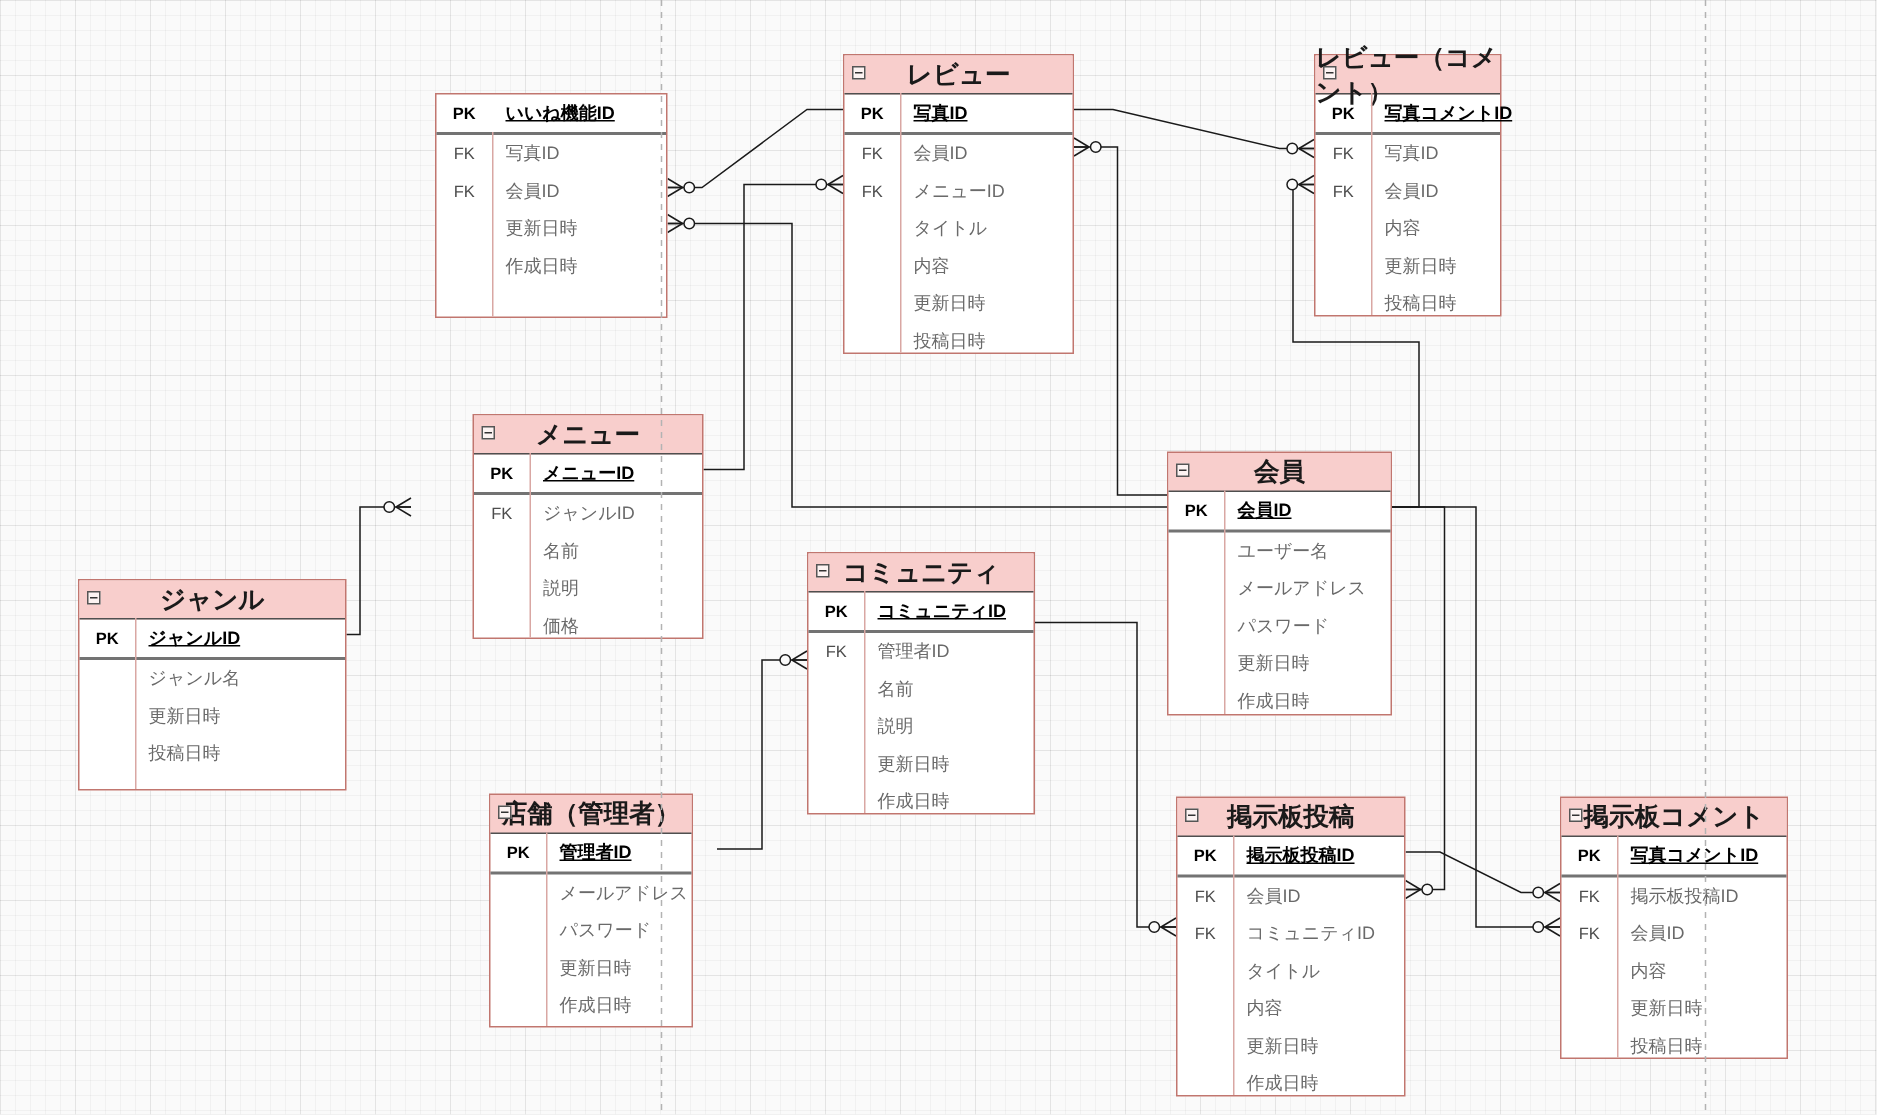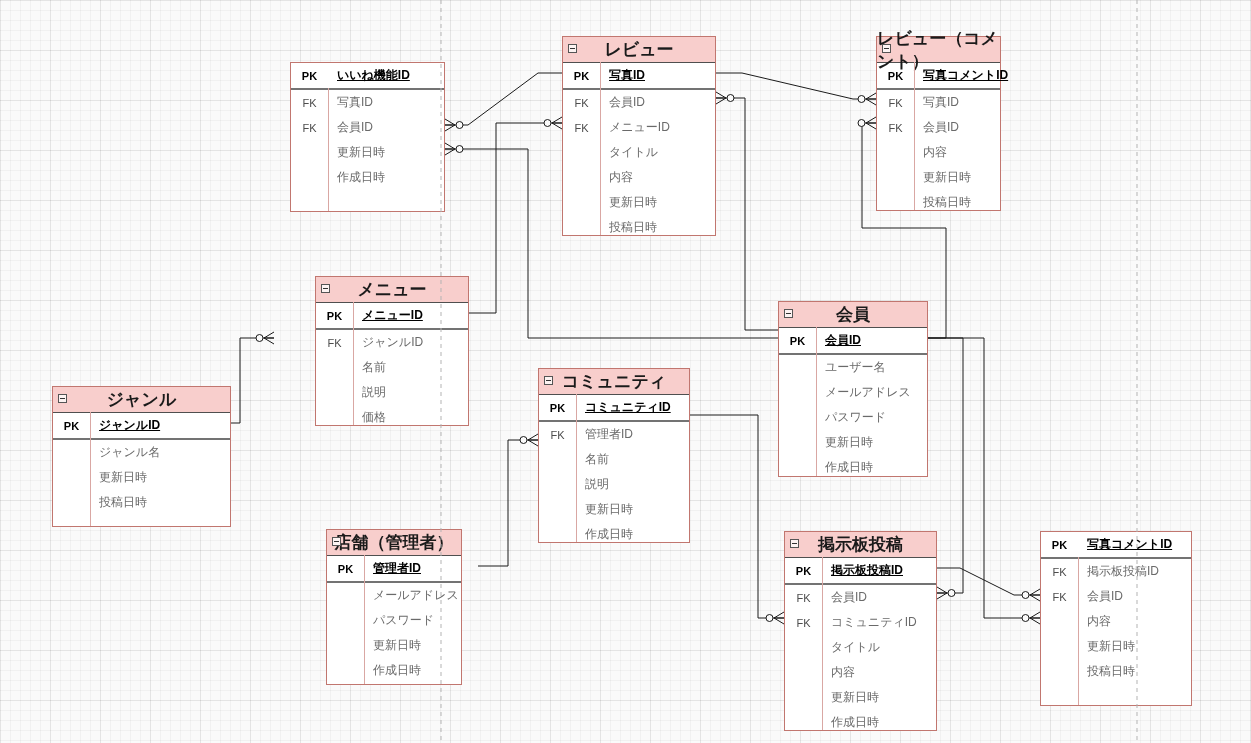--- a/index.html
+++ b/index.html
@@ -393,20 +393,24 @@
           <span class="key"></span>
           <span class="fname">更新日時</span>
         </div>
         <div class="row">
           <span class="key"></span>
           <span class="fname">作成日時</span>
         </div>
         <div class="kdiv"></div>
       </div>
       <div class="table" style="left: 1040px; top: 531px; width: 152px; height: 175px;">
+        <div class="hdr">
+          <span class="collapse"></span>
+          <span>掲示板コメント</span>
+        </div>
         <div class="row pkrow">
           <span class="key">PK</span>
           <span class="fname">写真コメントID</span>
         </div>
         <div class="row">
           <span class="key">FK</span>
           <span class="fname">掲示板投稿ID</span>
         </div>
         <div class="row">
           <span class="key">FK</span>

